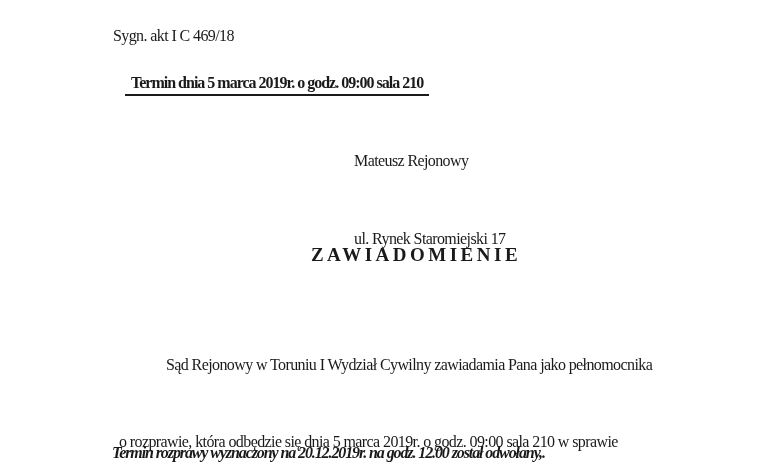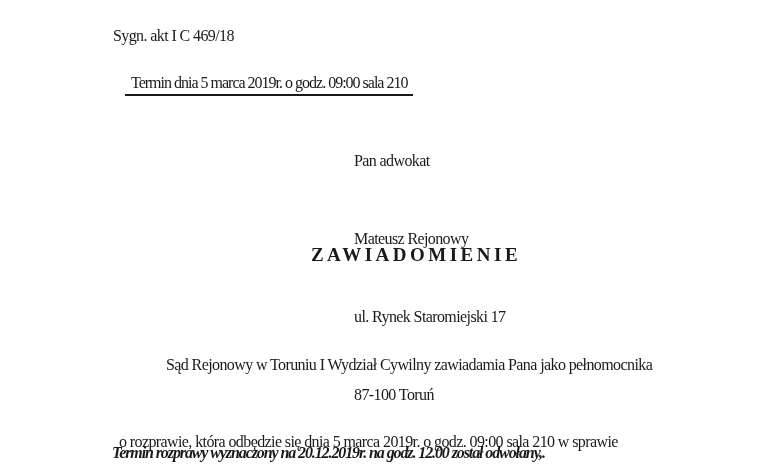--- a/index.html
+++ b/index.html
@@ -22,21 +22,21 @@
   }
   
   .clip-box {
     left: 95px; top: 0;
     width: 240px; height: 5px;
     overflow: hidden;
   }
   .case-number { left: 95px; top: 8px; }
   .term-header {
     left: 95px; top: 29px;
-    font-weight: normal;
+    font-weight: bold;
     letter-spacing: -1px;
   }
   .term-header .u {
     display: inline-block;
     border-bottom: 2px solid #1a1a1a;
     padding-bottom: 1px;
   }
   .recipient {
     left: 330px; top: 82px;
     line-height: 22px;
@@ -73,24 +73,22 @@
     
   </div>
 
   <div class="abs doc-text case-number">Sygn. akt I C 469/18</div>
 
   <div class="abs doc-text term-header">
     <span class="u">Termin dnia 5 marca 2019r. o godz. 09:00 sala 210</span>
   </div>
 
   <div class="abs doc-text recipient">
-    <div class="line">Pan adwokat</div>
     <div class="line">Mateusz Rejonowy</div>
     <div class="line">ul. Rynek Staromiejski 17</div>
-    <div class="line">87-100 Toruń</div>
   </div>
 
   <div class="abs doc-title">ZAWIADOMIENIE</div>
 
   <div class="abs doc-text body-block">
     <div class="line indent">Sąd Rejonowy w Toruniu I Wydział Cywilny zawiadamia Pana jako pełnomocnika</div>
     <div class="line">o rozprawie, która odbędzie się dnia 5 marca 2019r. o godz. 09:00 sala 210 w sprawie</div>
     
     
     

